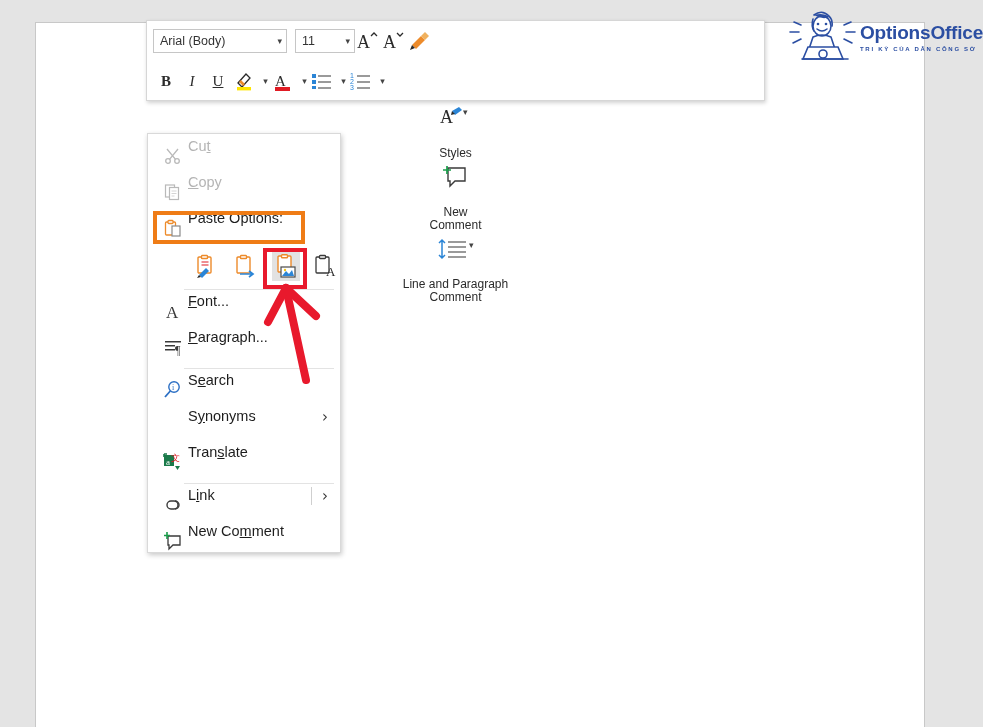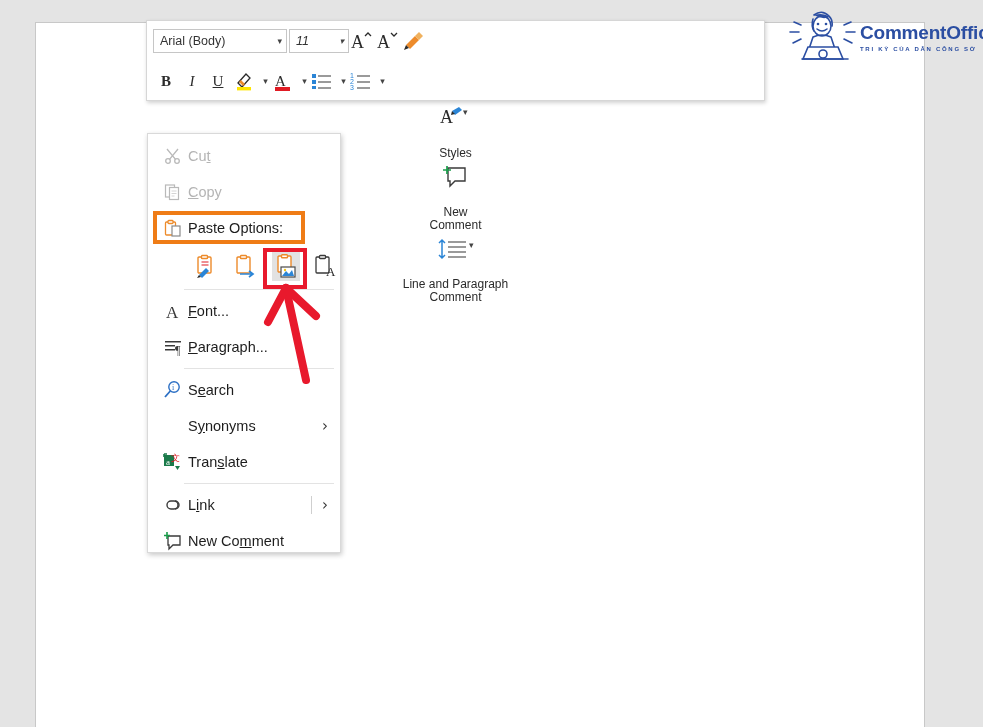--- a/index.html
+++ b/index.html
@@ -55,21 +55,21 @@
   .tb-row2 { height: 40px; display: flex; align-items: center; padding-left: 6px; }
   .tb-left { display: flex; flex-direction: column; width: 300px; }
   .tb-sep-v { width: 1px; background: #dcdcdc; height: 60px; margin: 0 2px; align-self: center; }
 
   .combo {
     border: 1px solid #c6c6c6; height: 24px;
     display: flex; align-items: center; justify-content: space-between;
     padding: 0 4px 0 6px; font-size: 12.5px; color: #333; background: #fff;
   }
   .combo.font { width: 134px; }
-  .combo.size { width: 60px; margin-left: 2px; font-style: italic; }
+  .combo.size { width: 60px; margin-left: 8px; }
   .combo .cv { line-height: 24px; }
   .caret { font-size: 9px; color: #444; margin-left: 4px; }
 
   .tb-btn {
     height: 28px; min-width: 26px; display: flex; align-items: center;
     justify-content: center; cursor: default; color: #2b2b2b;
   }
   .tb-btn.small-caret { min-width: 13px; }
   .grow-a { font-size: 17px; font-family: "Liberation Serif", serif; position: relative; }
 
@@ -89,21 +89,21 @@
   .ctx {
     position: absolute;
     left: 147px; top: 133px;
     width: 194px; height: 420px;
     background: #ffffff;
     border: 1px solid #d9d9d9;
     box-shadow: 1px 2px 5px rgba(0,0,0,0.22);
     padding: 4px 0 4px 0;
   }
   .mi {
-    height: 36px; display: flex; align-items: center;
+    height: 36px; display: flex; 
     padding-left: 10px; font-size: 14.5px; color: #1d1d1d; position: relative;
   }
   .mi .mico { width: 30px; display: flex; align-items: center; justify-content: center; }
   .mi .mlbl { flex: 1; }
   .mi.disabled { color: #b4b4b4; }
   .mi .chev { color: #333; font-size: 15px; padding-right: 12px; font-family: "DejaVu Sans", sans-serif; }
   .mi .vbar { width: 1px; height: 18px; background: #cfcfcf; margin-right: 10px; }
   .msep { height: 1px; background: #e3e3e3; margin: 3px 6px 3px 36px; }
   u { text-decoration: underline; }
 
@@ -145,21 +145,21 @@
         <path d="M30 6 q9 -3 16 2 q-8 3 -16 -2z" fill="#2b4ea2" stroke="none"></path>
         <path d="M29 28 q9 -4 18 0 l4 12 h-26z"></path>
         <path d="M24 38 h30 l5 12 h-40z" fill="#fff"></path>
         <circle cx="39" cy="45" r="4"></circle>
         <path d="M18 50 h46"></path>
         <path d="M17 16 l-7 -3 M15 23 l-9 0 M17 30 l-8 4"></path>
         <path d="M60 16 l7 -3 M62 23 l9 0 M60 30 l8 4"></path>
       </g>
     </svg>
     <div class="logo-text">
-      <div class="logo-title"><span>Comment</span><span class="thin">Office</span></div>
+      <div class="logo-title"><span>Options</span><span class="thin">Office</span></div>
       <div class="logo-sub">TRI KỶ CỦA DÂN CÔNG SỞ</div>
     </div>
   </div>
 
   <div class="mini-toolbar">
 
     <div class="tb-left">
       <div class="tb-row1">
         <div class="combo font">
           <span class="cv">Arial (Body)</span>

